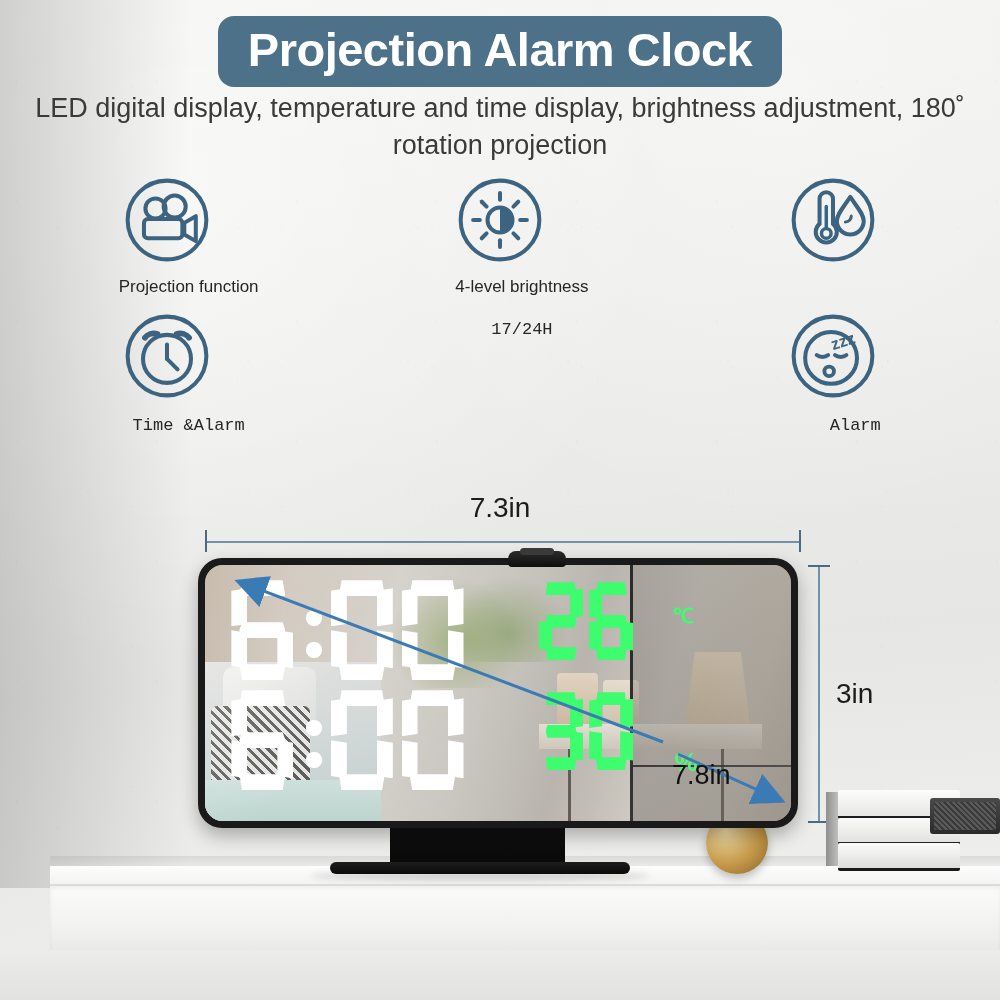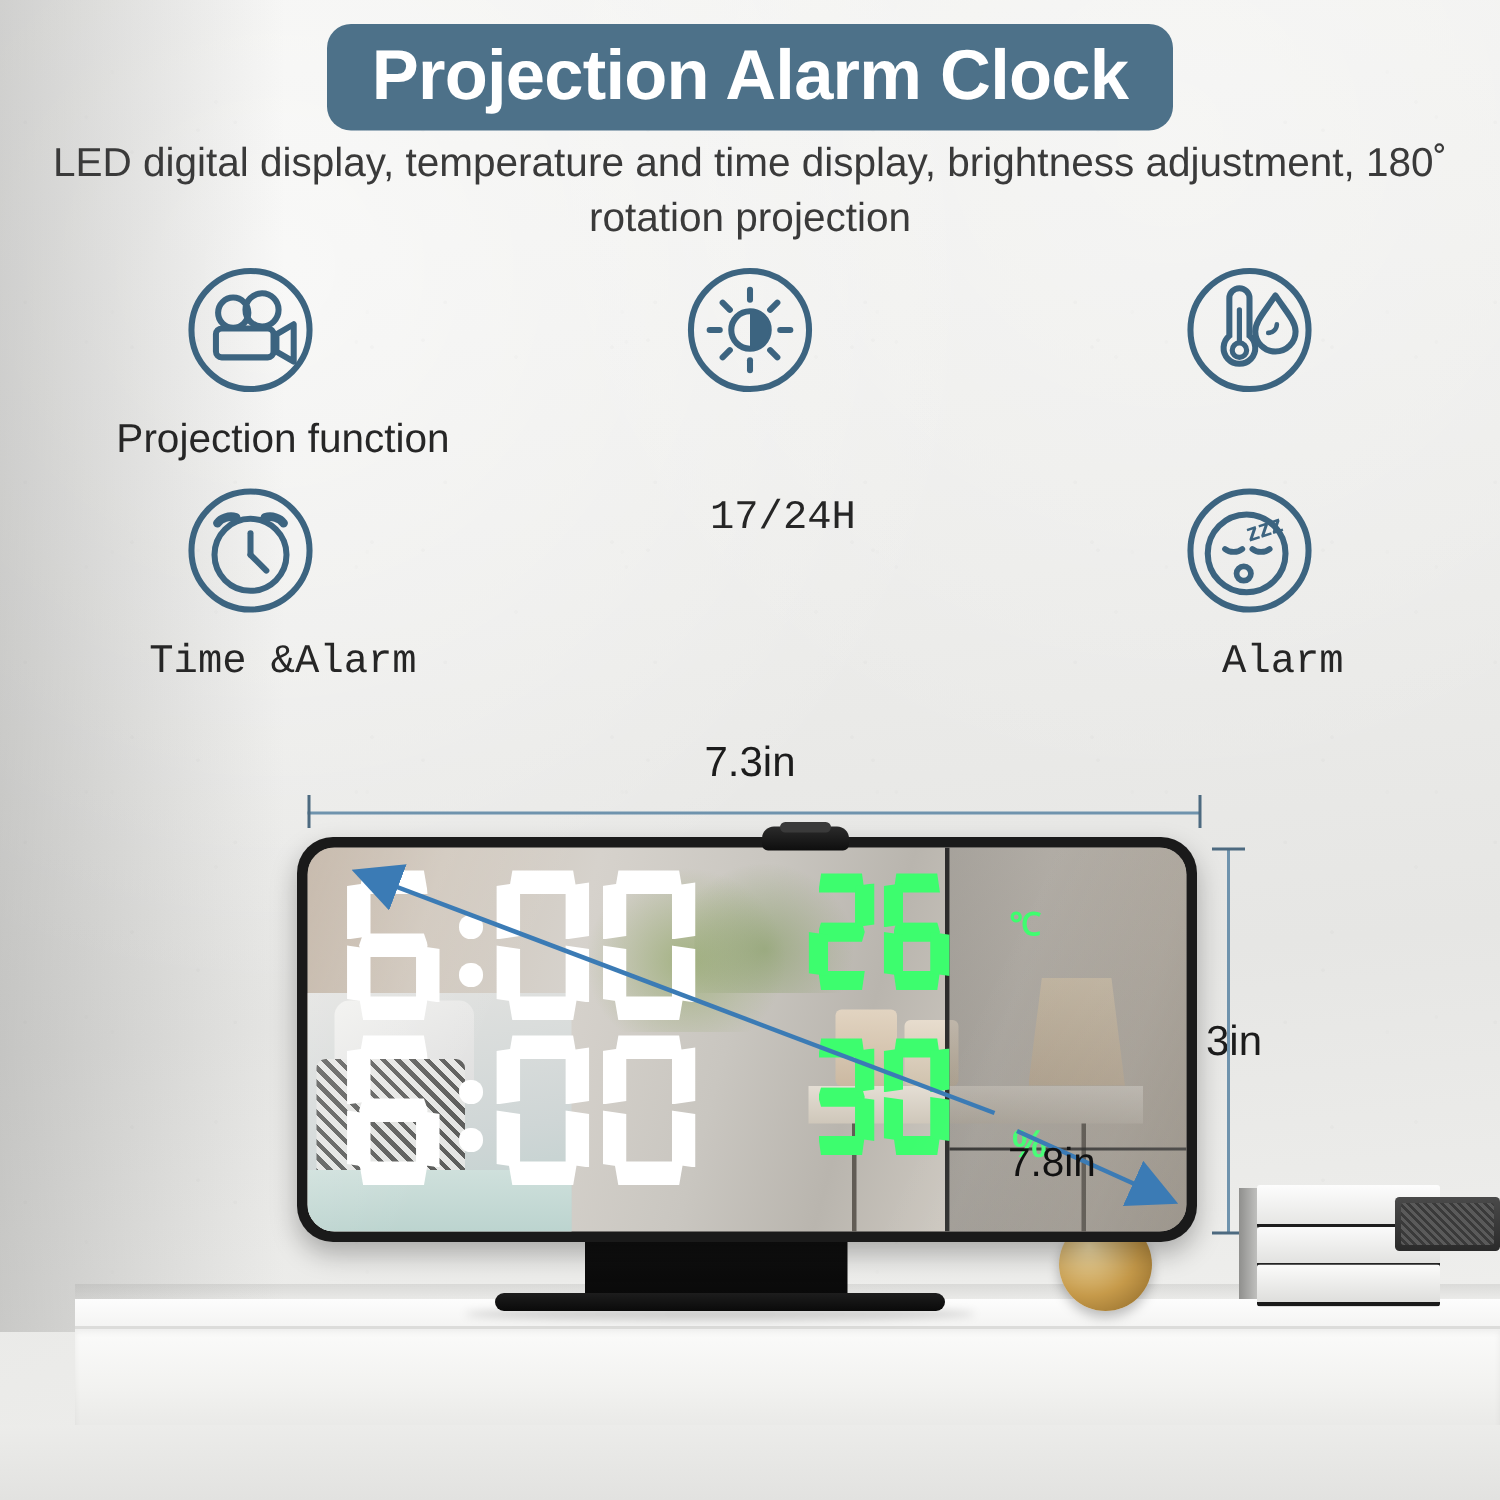--- a/index.html
+++ b/index.html
@@ -35,29 +35,29 @@
     border-radius:16px;padding:6px 30px 10px;font-size:47px;font-weight:bold;
     letter-spacing:-.5px;line-height:1.18;}
   .subtitle{position:absolute;left:0;top:90px;width:1000px;text-align:center;
     font-size:27px;color:#3a3a3a;line-height:1.38;font-weight:400;}
 
   
   .features{position:absolute;left:0;top:172px;width:1000px;}
   .frow{display:flex;}
   .fcell{width:333.3px;display:flex;flex-direction:column;align-items:center;}
   .fcell .icon{width:96px;height:96px;}
-  .fcell .flabel{margin-top:9px;font-size:27px;color:#262626;text-align:center;line-height:1.12;margin-left:44px;}
+  .fcell .flabel{margin-top:9px;font-size:17px;color:#262626;text-align:center;line-height:1.12;margin-left:44px;}
   .frow.r2{margin-top:12px;}
   .frow.r2 .flabel{margin-top:12px;font-family:Liberation Mono, monospace;}
   .fcell.temp .flabel{margin-top:7px;}
 
   
   .dim-text{position:absolute;font-size:28px;color:#1c1c1c;}
   .dim-w-text{left:0;top:492px;width:1000px;text-align:center;}
-  .dim-h-text{left:804px;top:678px;}
+  .dim-h-text{left:836px;top:678px;}
   .dim-d-text{left:672px;top:760px;font-size:27px;color:#111;}
 
   .hline{position:absolute;left:205px;top:541px;width:595px;height:2px;background:#6f93ad;}
   .hcap{position:absolute;width:2px;height:22px;background:#4d6a80;top:530px;}
   .hcap.l{left:205px;} .hcap.r{left:799px;}
 
   .vline{position:absolute;left:818px;top:566px;width:2px;height:256px;background:#6f93ad;}
   .vcap{position:absolute;height:2px;width:22px;background:#4d6a80;left:808px;}
   .vcap.t{top:565px;} .vcap.b{top:821px;}
 
@@ -201,20 +201,21 @@
               <line x1="50" y1="71" x2="50" y2="78"></line>
               <line x1="22" y1="50" x2="29" y2="50"></line>
               <line x1="71" y1="50" x2="78" y2="50"></line>
               <line x1="31" y1="31" x2="36" y2="36"></line>
               <line x1="64" y1="64" x2="69" y2="69"></line>
               <line x1="69" y1="31" x2="64" y2="36"></line>
               <line x1="36" y1="64" x2="31" y2="69"></line>
             </g>
           </svg>
         </div>
+        <div class="flabel">4-level brightness</div>
       </div>
 
       <div class="fcell temp">
         <div class="icon">
           <svg viewBox="0 0 100 100" width="96" height="96">
             <circle cx="50" cy="50" r="41" fill="none" stroke="#3c6480" stroke-width="4.2"></circle>
             <path d="M36 28 a7 7 0 0 1 14 0 v26 a11 11 0 1 1 -14 0 Z" fill="none" stroke="#3c6480" stroke-width="4.2"></path>
             <circle cx="43" cy="64" r="5" fill="none" stroke="#3c6480" stroke-width="3.6"></circle>
             <line x1="43" y1="36" x2="43" y2="58" stroke="#3c6480" stroke-width="3.6" stroke-linecap="round"></line>
             <path d="M68 26 C76 38 82 44 82 51 a14 14 0 0 1 -28 0 C54 44 60 38 68 26 Z" fill="none" stroke="#3c6480" stroke-width="4.2" stroke-linejoin="round"></path>

